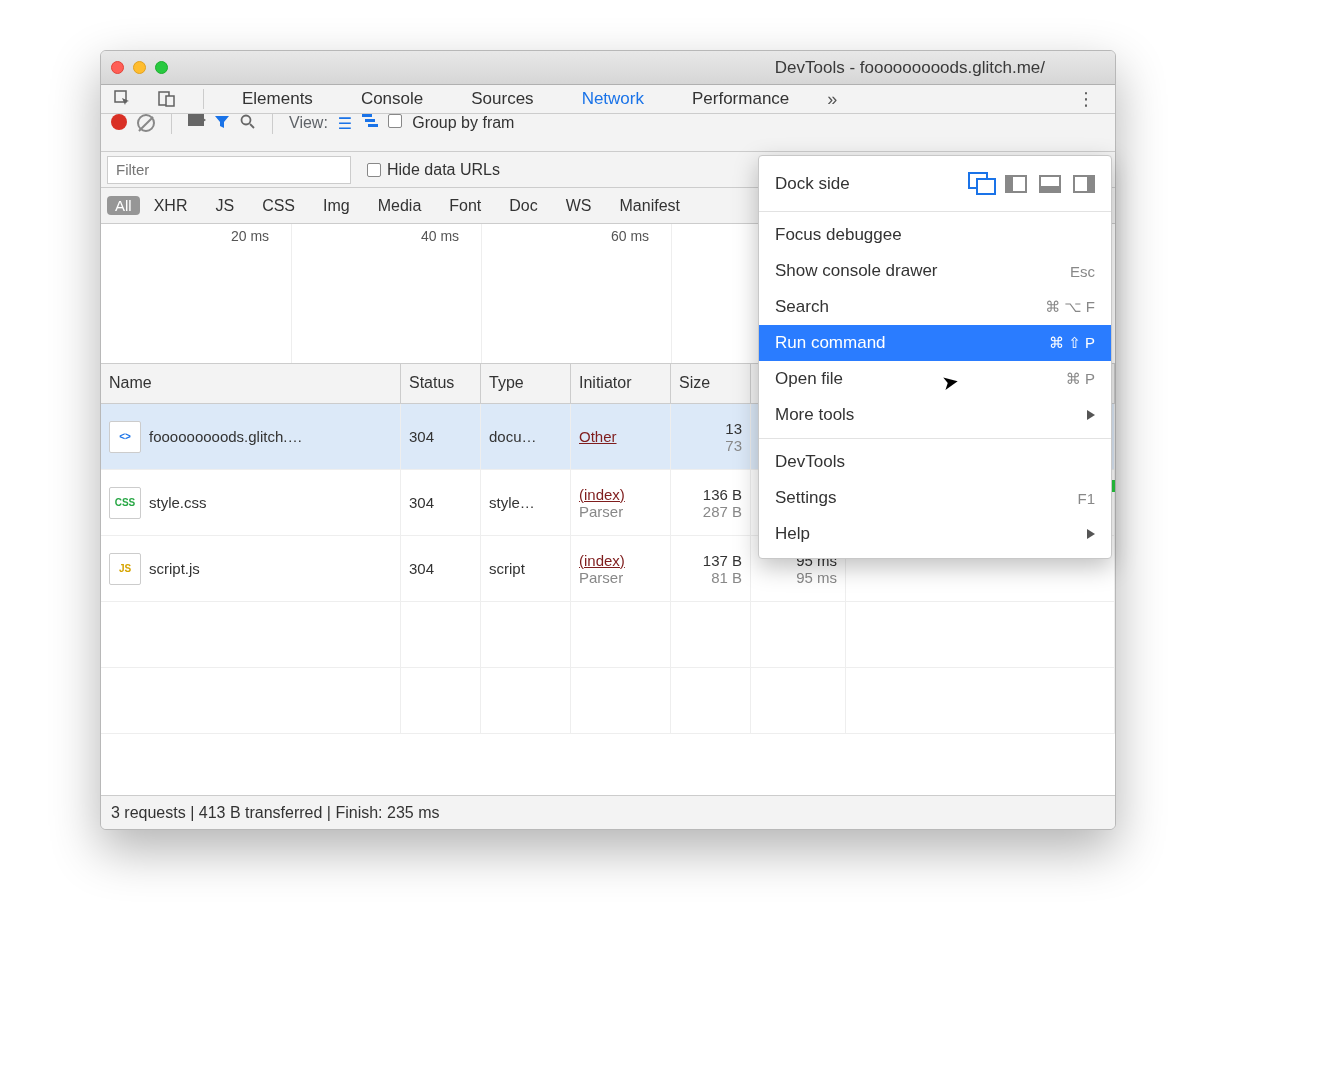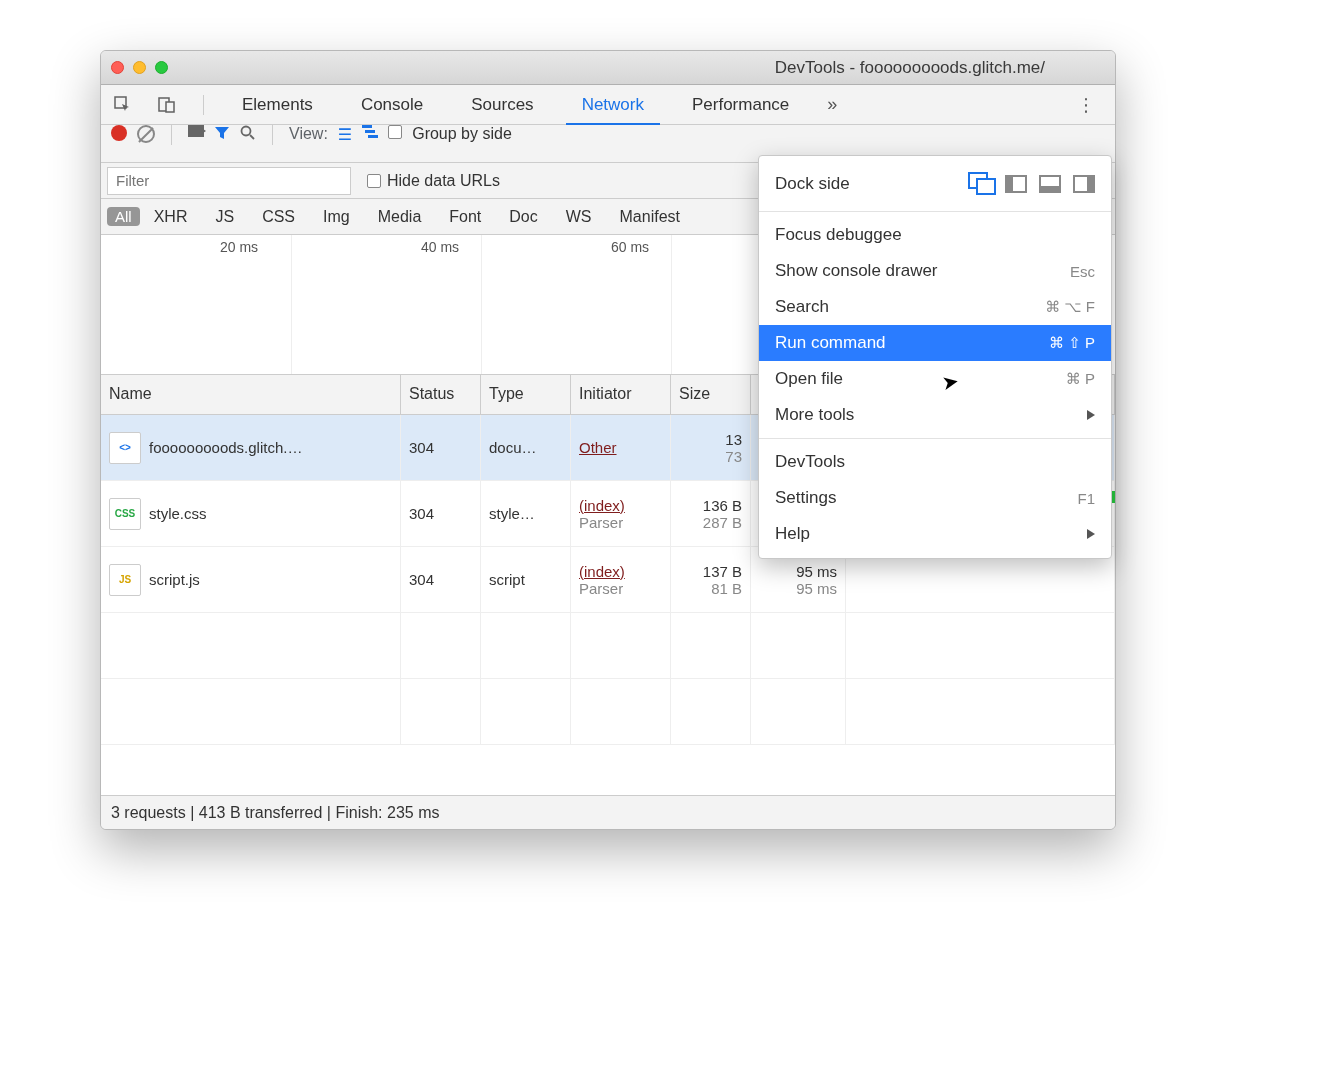--- a/index.html
+++ b/index.html
@@ -30,21 +30,21 @@
   align-items: center;
   padding: 0 10px;
 }
 .traffic { display: flex; gap: 9px; margin-right: 20px; }
 .tl { width: 13px; height: 13px; border-radius: 50%; }
 .tl.red { background: #ff5f57; border: 0.5px solid #e24238; }
 .tl.yel { background: #ffbd2e; border: 0.5px solid #e1a11f; }
 .tl.grn { background: #28c940; border: 0.5px solid #1dae2e; }
 .title { flex: 1; text-align: right; color: #3a3a3a; font-size: 17px; margin-right:60px;}
 .tabs {
-  height: 40px;
+  height: 29px;
   background: #f3f3f3;
   border-bottom: 1px solid #ccc;
   display: flex;
   align-items: center;
   padding: 0 8px;
   gap: 16px;
 }
 .tabs .ibtn { width: 28px; height: 28px; display: flex; align-items: center; justify-content: center; color: #616161; }
 .sep { width: 1px; height: 20px; background: #ccc; margin: 0 6px; }
 .tab { padding: 0 16px; height: 40px; line-height: 40px; color: #333; font-size: 17px; cursor: pointer; }
@@ -208,37 +208,37 @@
     <span class="vlabel">View:</span>
     <span class="vicon">☰</span>
     <span class="vicon">
       <svg width="16" height="14" viewBox="0 0 16 14">
           <rect x="0" y="0" width="10" height="3" fill="#1a73e8"></rect>
           <rect x="3" y="5" width="10" height="3" fill="#1a73e8"></rect>
           <rect x="6" y="10" width="10" height="3" fill="#1a73e8"></rect>
         </svg>
     </span>
     <div class="cb"></div>
-    <span>Group by side</span>
+    <span>Group by fram</span>
   </div>
 
   <div class="filterbar">
     <input class="filter-input" placeholder="Filter" style="">
     <div class="cb"></div>
     <span class="hide-label">Hide data URLs</span>
   </div>
 
   <div class="typefilter">
     <span class="pill">All</span>
     <span id="tf-items" style="display: contents;"><span style="margin-right: 14px;">XHR</span><span style="margin-right: 14px;">JS</span><span style="margin-right: 14px;">CSS</span><span style="margin-right: 14px;">Img</span><span style="margin-right: 14px;">Media</span><span style="margin-right: 14px;">Font</span><span style="margin-right: 14px;">Doc</span><span style="margin-right: 14px;">WS</span><span style="margin-right: 14px;">Manifest</span></span>
   </div>
 
   <div class="timeline">
     <div class="tline" style="left:190px"></div>
-      <span class="tick" style="left:119px">20 ms</span>
+      <span class="tick" style="left:130px">20 ms</span>
     <div class="tline" style="left:380px"></div>
       <span class="tick" style="left:320px">40 ms</span>
     <div class="tline" style="left:570px"></div>
       <span class="tick" style="left:510px">60 ms</span>
   </div>
 
   <div class="table-area">
     <div class="thead">
       <div class="col-name">Name</div>
       <div class="col-status">Status</div>

